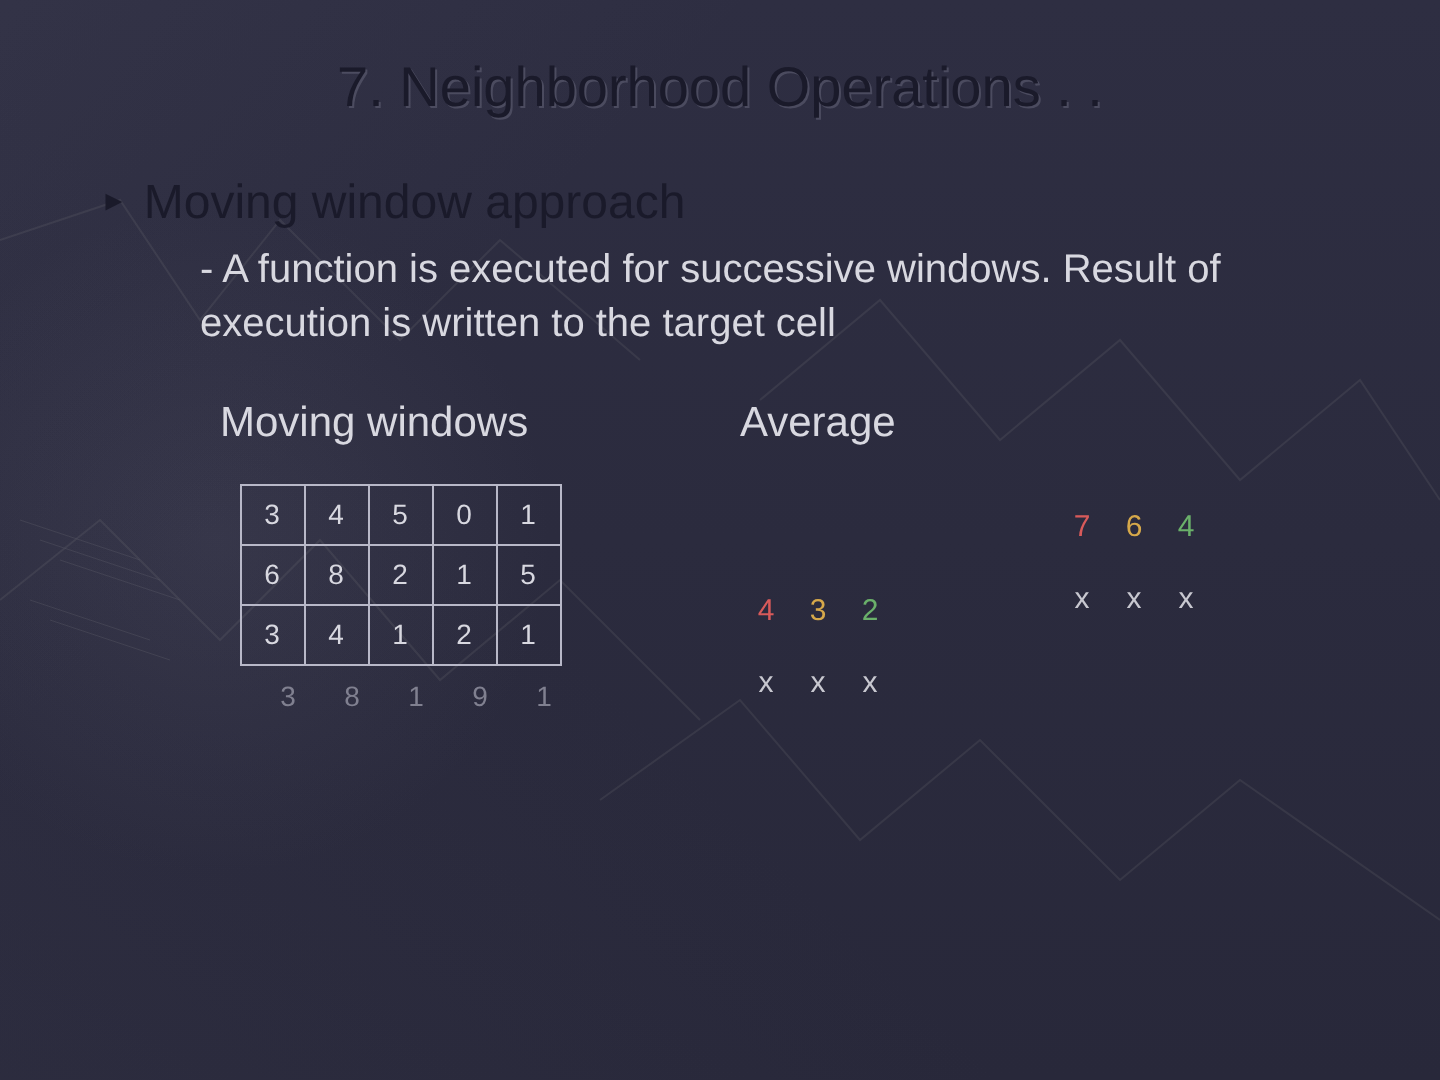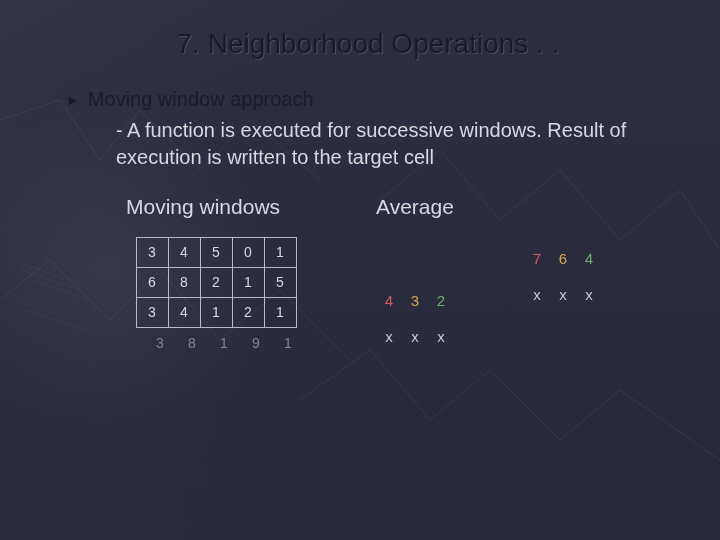--- a/index.html
+++ b/index.html
@@ -18,21 +18,21 @@
     overflow: hidden;
   }
   .deco {
     position: absolute;
     left: 0; top: 0; width: 720px; height: 540px;
     pointer-events: none;
     opacity: 0.25;
   }
   .slide {
     position: relative;
-    padding: 28px 50px 0 66px;
+    padding: 28px 50px 0 50px;
   }
   .title {
     font-size: 28px;
     text-align: center;
     color: #1a1a2a;
     font-weight: normal;
     margin-bottom: 28px;
     text-shadow: 1px 1px 0 rgba(120,120,140,0.4);
   }
   .bullet-row {
@@ -40,33 +40,33 @@
     align-items: flex-start;
     gap: 8px;
     margin-bottom: 6px;
   }
   .arrow {
     font-size: 14px;
     color: #1a1a2a;
     margin-top: 4px;
   }
   .bullet-text {
-    font-size: 20px;
+    font-size: 24px;
     color: #1a1a2a;
   }
   .sub-text {
     font-size: 20px;
     color: #d8d8e0;
     margin-left: 50px;
     line-height: 1.35;
     margin-bottom: 24px;
   }
   .columns {
     display: flex;
-    gap: 30px;
+    gap: 40px;
     margin-left: 60px;
   }
   .col { display: flex; flex-direction: column; }
   .col-heading {
     font-size: 21px;
     color: #d8d8e0;
     margin-bottom: 18px;
     font-weight: normal;
   }
   .grid5 {

